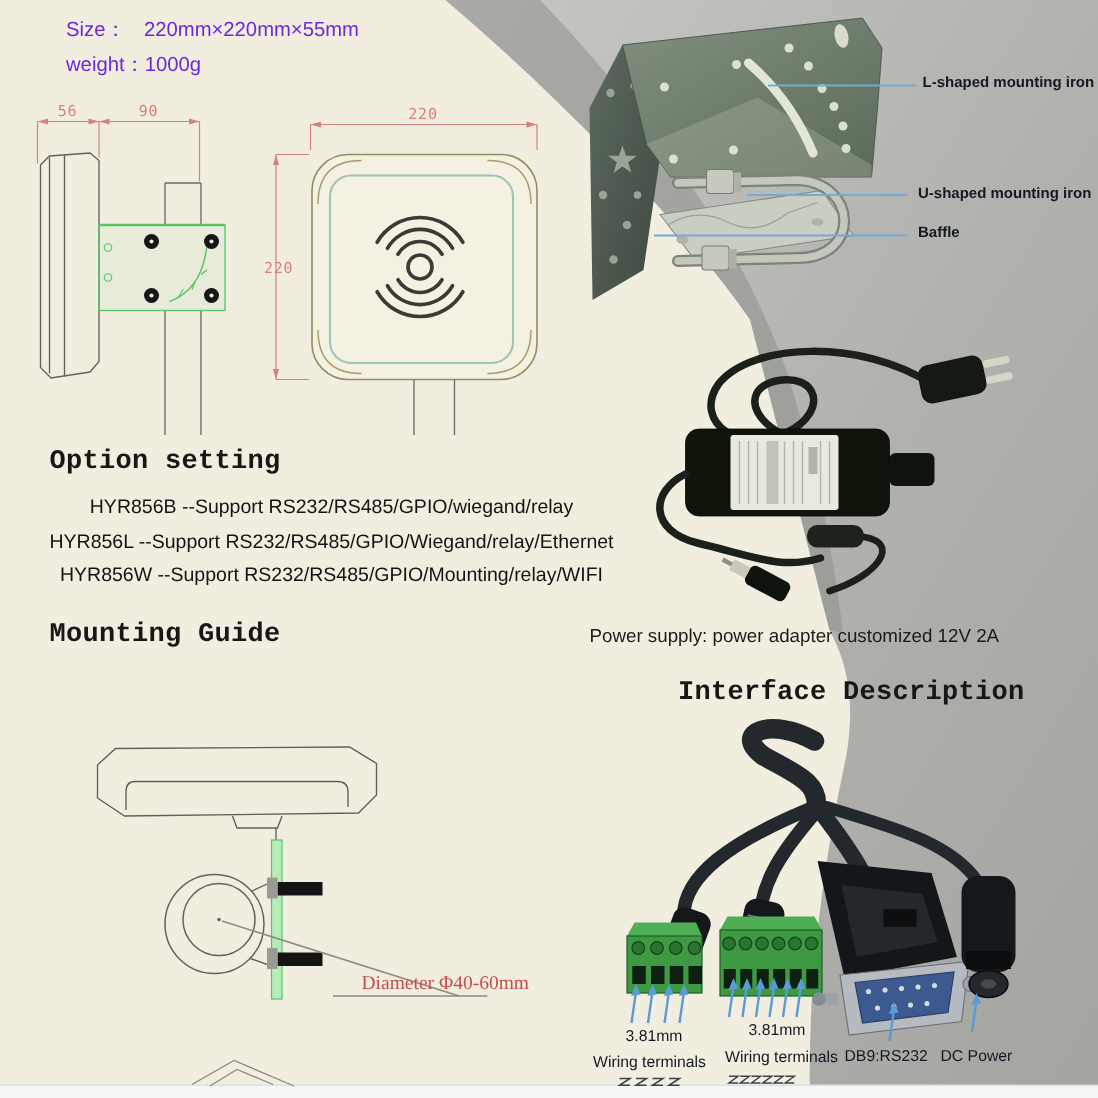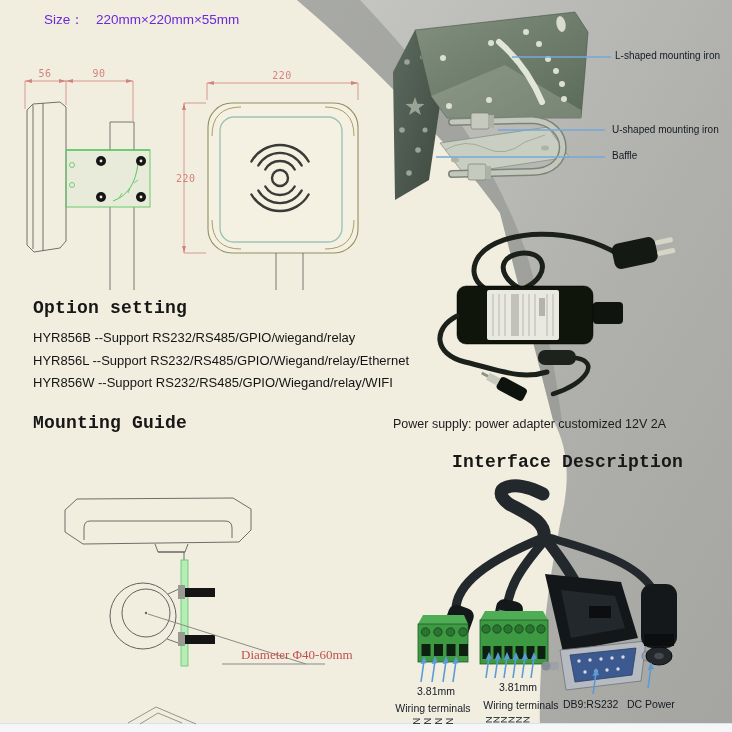--- a/index.html
+++ b/index.html
@@ -3,23 +3,23 @@
 <meta charset="utf-8">
 <style>
   html,body{margin:0;padding:0;}
   body{width:732px;height:732px;font-family:"Liberation Sans",sans-serif;}
   .page{position:relative;width:732px;height:732px;background:#f1eee0;overflow:hidden;}
   .abs{position:absolute;}
   .layer{position:absolute;left:0;top:0;}
   .serifh{font-family:Liberation Mono, monospace;font-weight:700;font-size:18px;color:#171717;letter-spacing:.2px;}
   .spec{font-size:13.5px;color:#6d28d9;line-height:23px;}
   .spec .sl{display:inline-block;min-width:52px;}
-  .opts{font-size:13px;color:#141414;line-height:22px;}
+  .opts{font-size:13px;color:#141414;line-height:22px;text-align:center;}
   .pnote{font-size:12.5px;color:#1b1b1b;}
-  .plabel{font-size:10px;color:#141a22;font-weight:400;}
+  .plabel{font-size:10px;color:#141a22;font-weight:700;}
   .blbl{font-size:10.5px;color:#141a22;text-align:center;line-height:1.3;}
   .dialbl{font-family:"Liberation Serif",serif;font-size:13px;color:#c0504d;}
   svg text.dim{font-family:"DejaVu Sans Mono",monospace;font-size:10px;fill:#d4827c;letter-spacing:.5px;}
 </style>
 </head>
 <body>
 
 <div class="page">
 
   <svg class="layer" width="732" height="732" viewBox="0 0 732 732" style="z-index:0">
@@ -328,31 +328,32 @@
         <path d="M501,717.5 h6 l-6,4.5 h6"></path>
         <path d="M508.5,717.5 h6 l-6,4.5 h6"></path>
         <path d="M516,717.5 h6 l-6,4.5 h6"></path>
         <path d="M523.5,717.5 h6 l-6,4.5 h6"></path>
     </g>
     <path d="M128,723 L156,707 L196,724 M140,724 L158,713 L182,723" stroke="#8a8a82" stroke-width="0.9" fill="none"></path>
   </svg>
 
   <div class="abs spec" style="left:44px;top:8px;z-index:4">
     <div><span class="sl">Size：</span><span>220mm×220mm×55mm</span></div>
+    <div><span class="sl">weight：</span><span>1000g</span></div>
   </div>
 
   <div class="abs plabel" style="left:615px;top:50px;z-index:4">L-shaped mounting iron</div>
   <div class="abs plabel" style="left:612px;top:124px;z-index:4">U-shaped mounting iron</div>
   <div class="abs plabel" style="left:612px;top:150px;z-index:4">Baffle</div>
 
   <div class="abs serifh" style="left:33px;top:298px;z-index:4">Option setting</div>
   <div class="abs opts" style="left:33px;top:327px;z-index:4">
     <div>HYR856B --Support RS232/RS485/GPIO/wiegand/relay</div>
     <div style="margin-top:1px">HYR856L --Support RS232/RS485/GPIO/Wiegand/relay/Ethernet</div>
-    <div>HYR856W --Support RS232/RS485/GPIO/Wiegand/relay/WIFI</div>
+    <div>HYR856W --Support RS232/RS485/GPIO/Mounting/relay/WIFI</div>
   </div>
 
   <div class="abs serifh" style="left:33px;top:413px;z-index:4">Mounting Guide</div>
   <div class="abs pnote" style="left:393px;top:417px;z-index:4">Power supply: power adapter customized 12V 2A</div>
   <div class="abs serifh" style="left:452px;top:452px;z-index:4">Interface Description</div>
 
   <div class="abs dialbl" style="left:241px;top:647px;z-index:4">Diameter Φ40-60mm</div>
 
   <div class="abs blbl" style="left:404px;top:685px;width:64px;z-index:4">3.81mm</div>
   <div class="abs blbl" style="left:383px;top:702px;width:100px;z-index:4">Wiring terminals</div>

